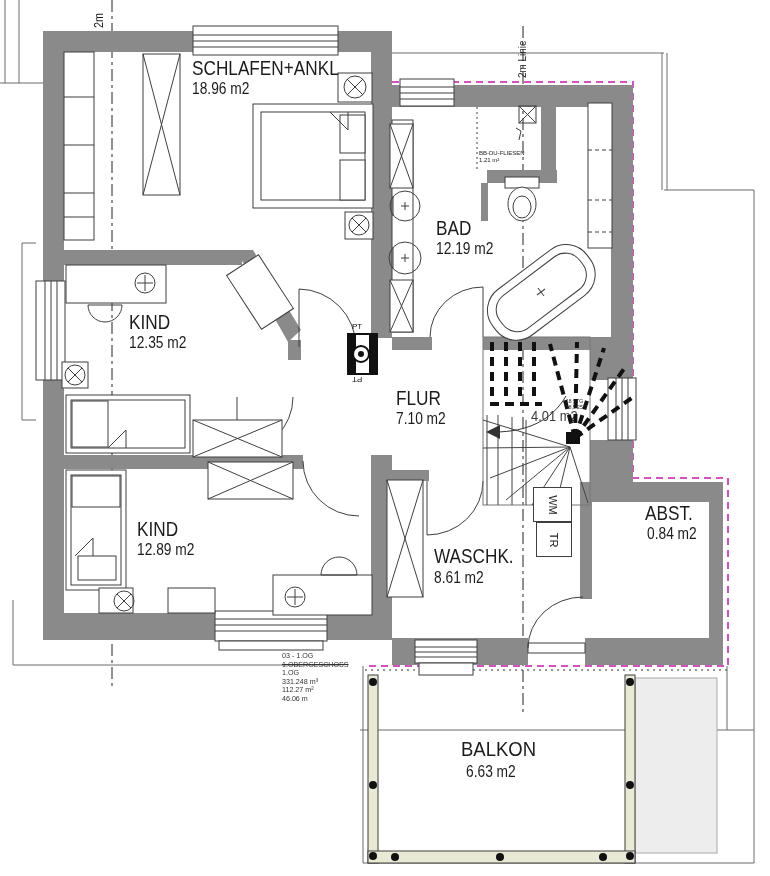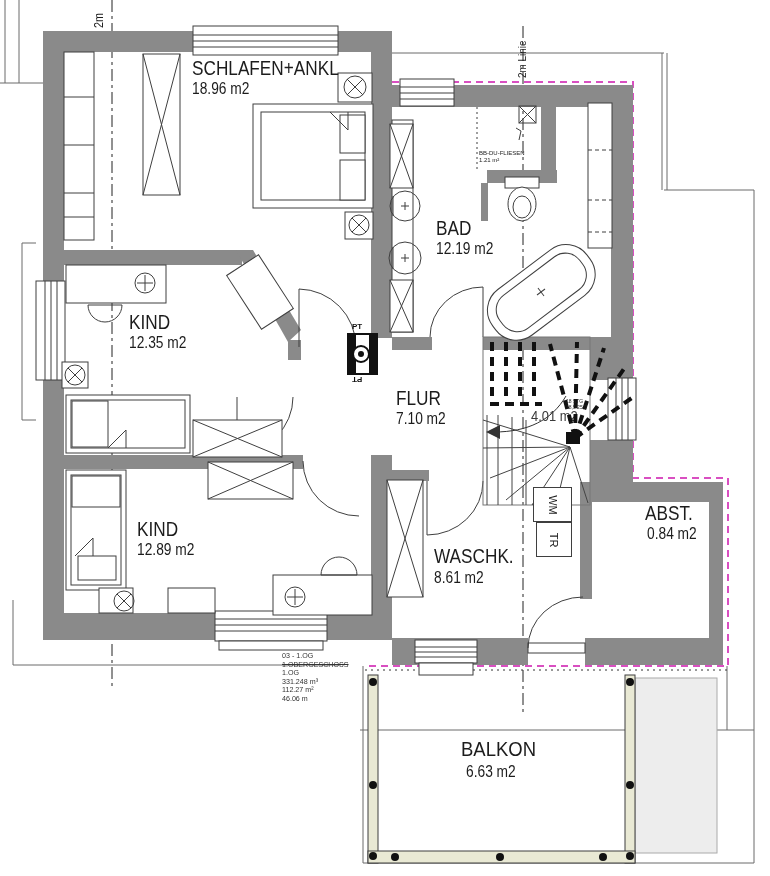--- a/index.html
+++ b/index.html
@@ -11,21 +11,21 @@
   .area{font-size:16px;transform:scaleX(0.86);}
   .big{font-size:21px;transform:scaleX(0.88);}
   .under{z-index:1;color:#3a3a3a;font-size:15px;transform:scaleX(0.86);}
   .rot90{transform:rotate(-90deg) scaleX(0.9);}
   .rot180{transform:rotate(180deg);transform-origin:50% 50%;}
   .tinybox{position:absolute;z-index:3;background:#fff;border:1px solid #3f3f3f;
            display:flex;align-items:center;justify-content:center;}
   .tinybox span{display:inline-block;transform:rotate(90deg);font-size:11px;color:#1c1c1c;}
   .micro{font-size:6px;line-height:7px;color:#222;}
   .note{font-size:5px;line-height:6px;color:#222;}
-  .pt{font-size:8px;color:#111;font-weight:bold;}
+  .pt{font-size:8px;color:#111;font-weight:normal;}
   .info{font-size:7.5px;line-height:8.5px;color:#333;transform:scaleX(0.95);}
 </style>
 </head>
 <body>
 
 <div id="plan">
 
 <svg width="770" height="876" viewBox="0 0 770 876">
 
   <g stroke="#6a6a6a" stroke-width="1" fill="none">

